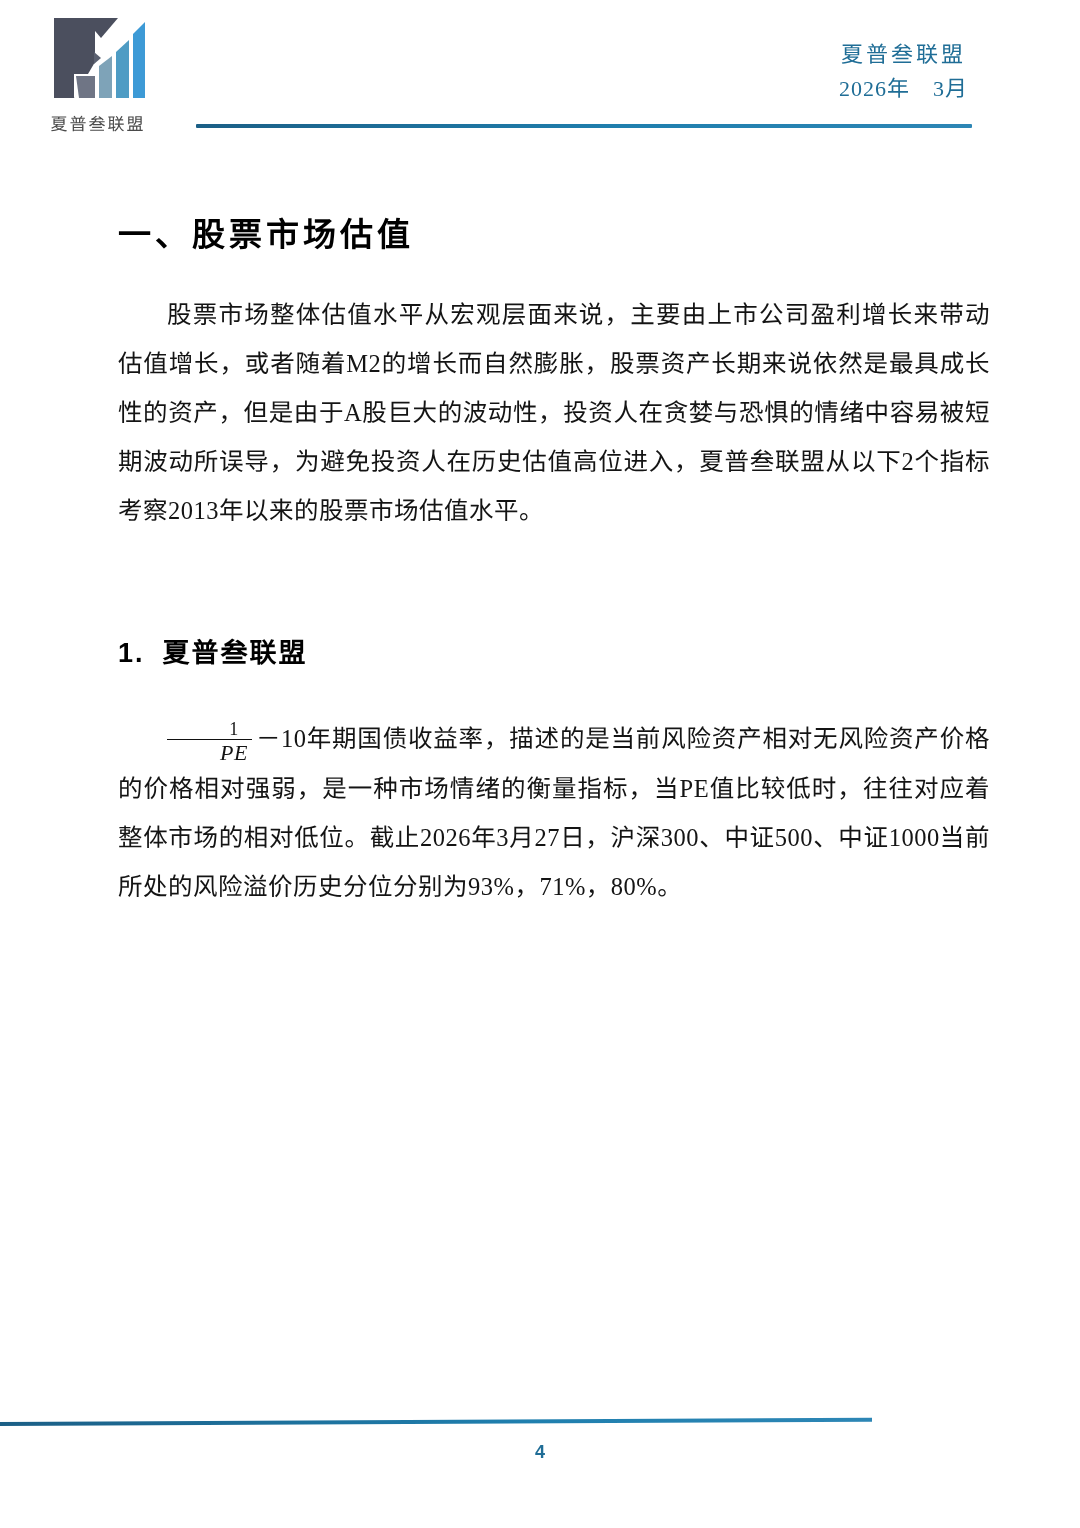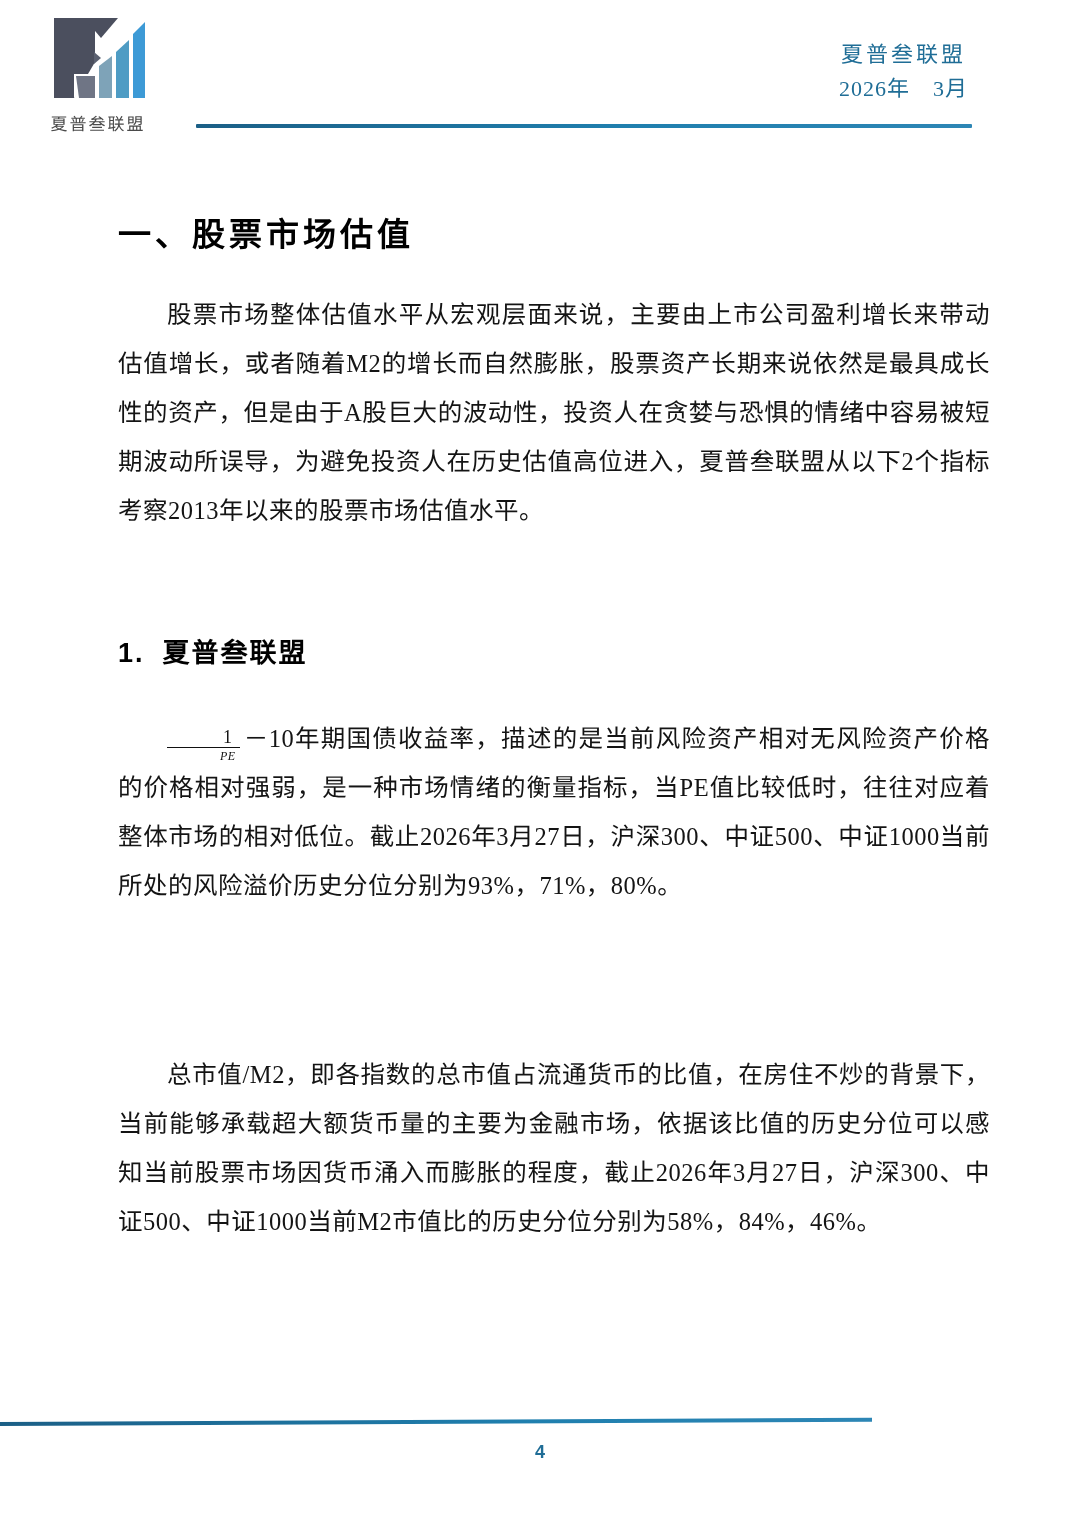--- a/index.html
+++ b/index.html
@@ -125,21 +125,21 @@
   }
   .frac .num {
     display: block;
     font-size: 18px;
     padding: 0 4px 1px 4px;
     border-bottom: 1.6px solid #111;
     font-style: normal;
   }
   .frac .den {
     display: block;
-    font-size: 12px;
+    font-size: 22px;
     padding: 2px 4px 0 4px;
     letter-spacing: 0.5px;
   }
   .formula-line { text-indent: 2em; }
 
   
   .footer {
     position: absolute;
     left: 0;
     bottom: 0;
@@ -217,21 +217,20 @@
 
     <div class="gap-md"></div>
 
     <p class="para formula-line"><span class="frac"><span class="num">1</span><span class="den">PE</span></span><span>－10年期国债收益率，描述的是当前风险资产相对无风险资产价格的价格相对强弱，是一种市场情绪的衡量指标，当PE值比较低时，往往对应着整体市场的相对低位。截止2026年3月27日，沪深300、中证500、中证1000当前所处的风险溢价历史分位分别为93%，71%，80%。</span></p>
 
     <div class="gap-lg"></div>
 
 
     <div class="gap-md"></div>
 
-    <p class="para">总市值/M2，即各指数的总市值占流通货币的比值，在房住不炒的背景下，当前能够承载超大额货币量的主要为金融市场，依据该比值的历史分位可以感知当前股票市场因货币涌入而膨胀的程度，截止2026年3月27日，沪深300、中证500、中证1000当前M2市值比的历史分位分别为58%，84%，46%。</p>
   </div>
 
   <div class="footer">
     <div class="footer-rule"></div>
     <div class="page-number">4</div>
   </div>
 
 </div>
 
 </body></html>

